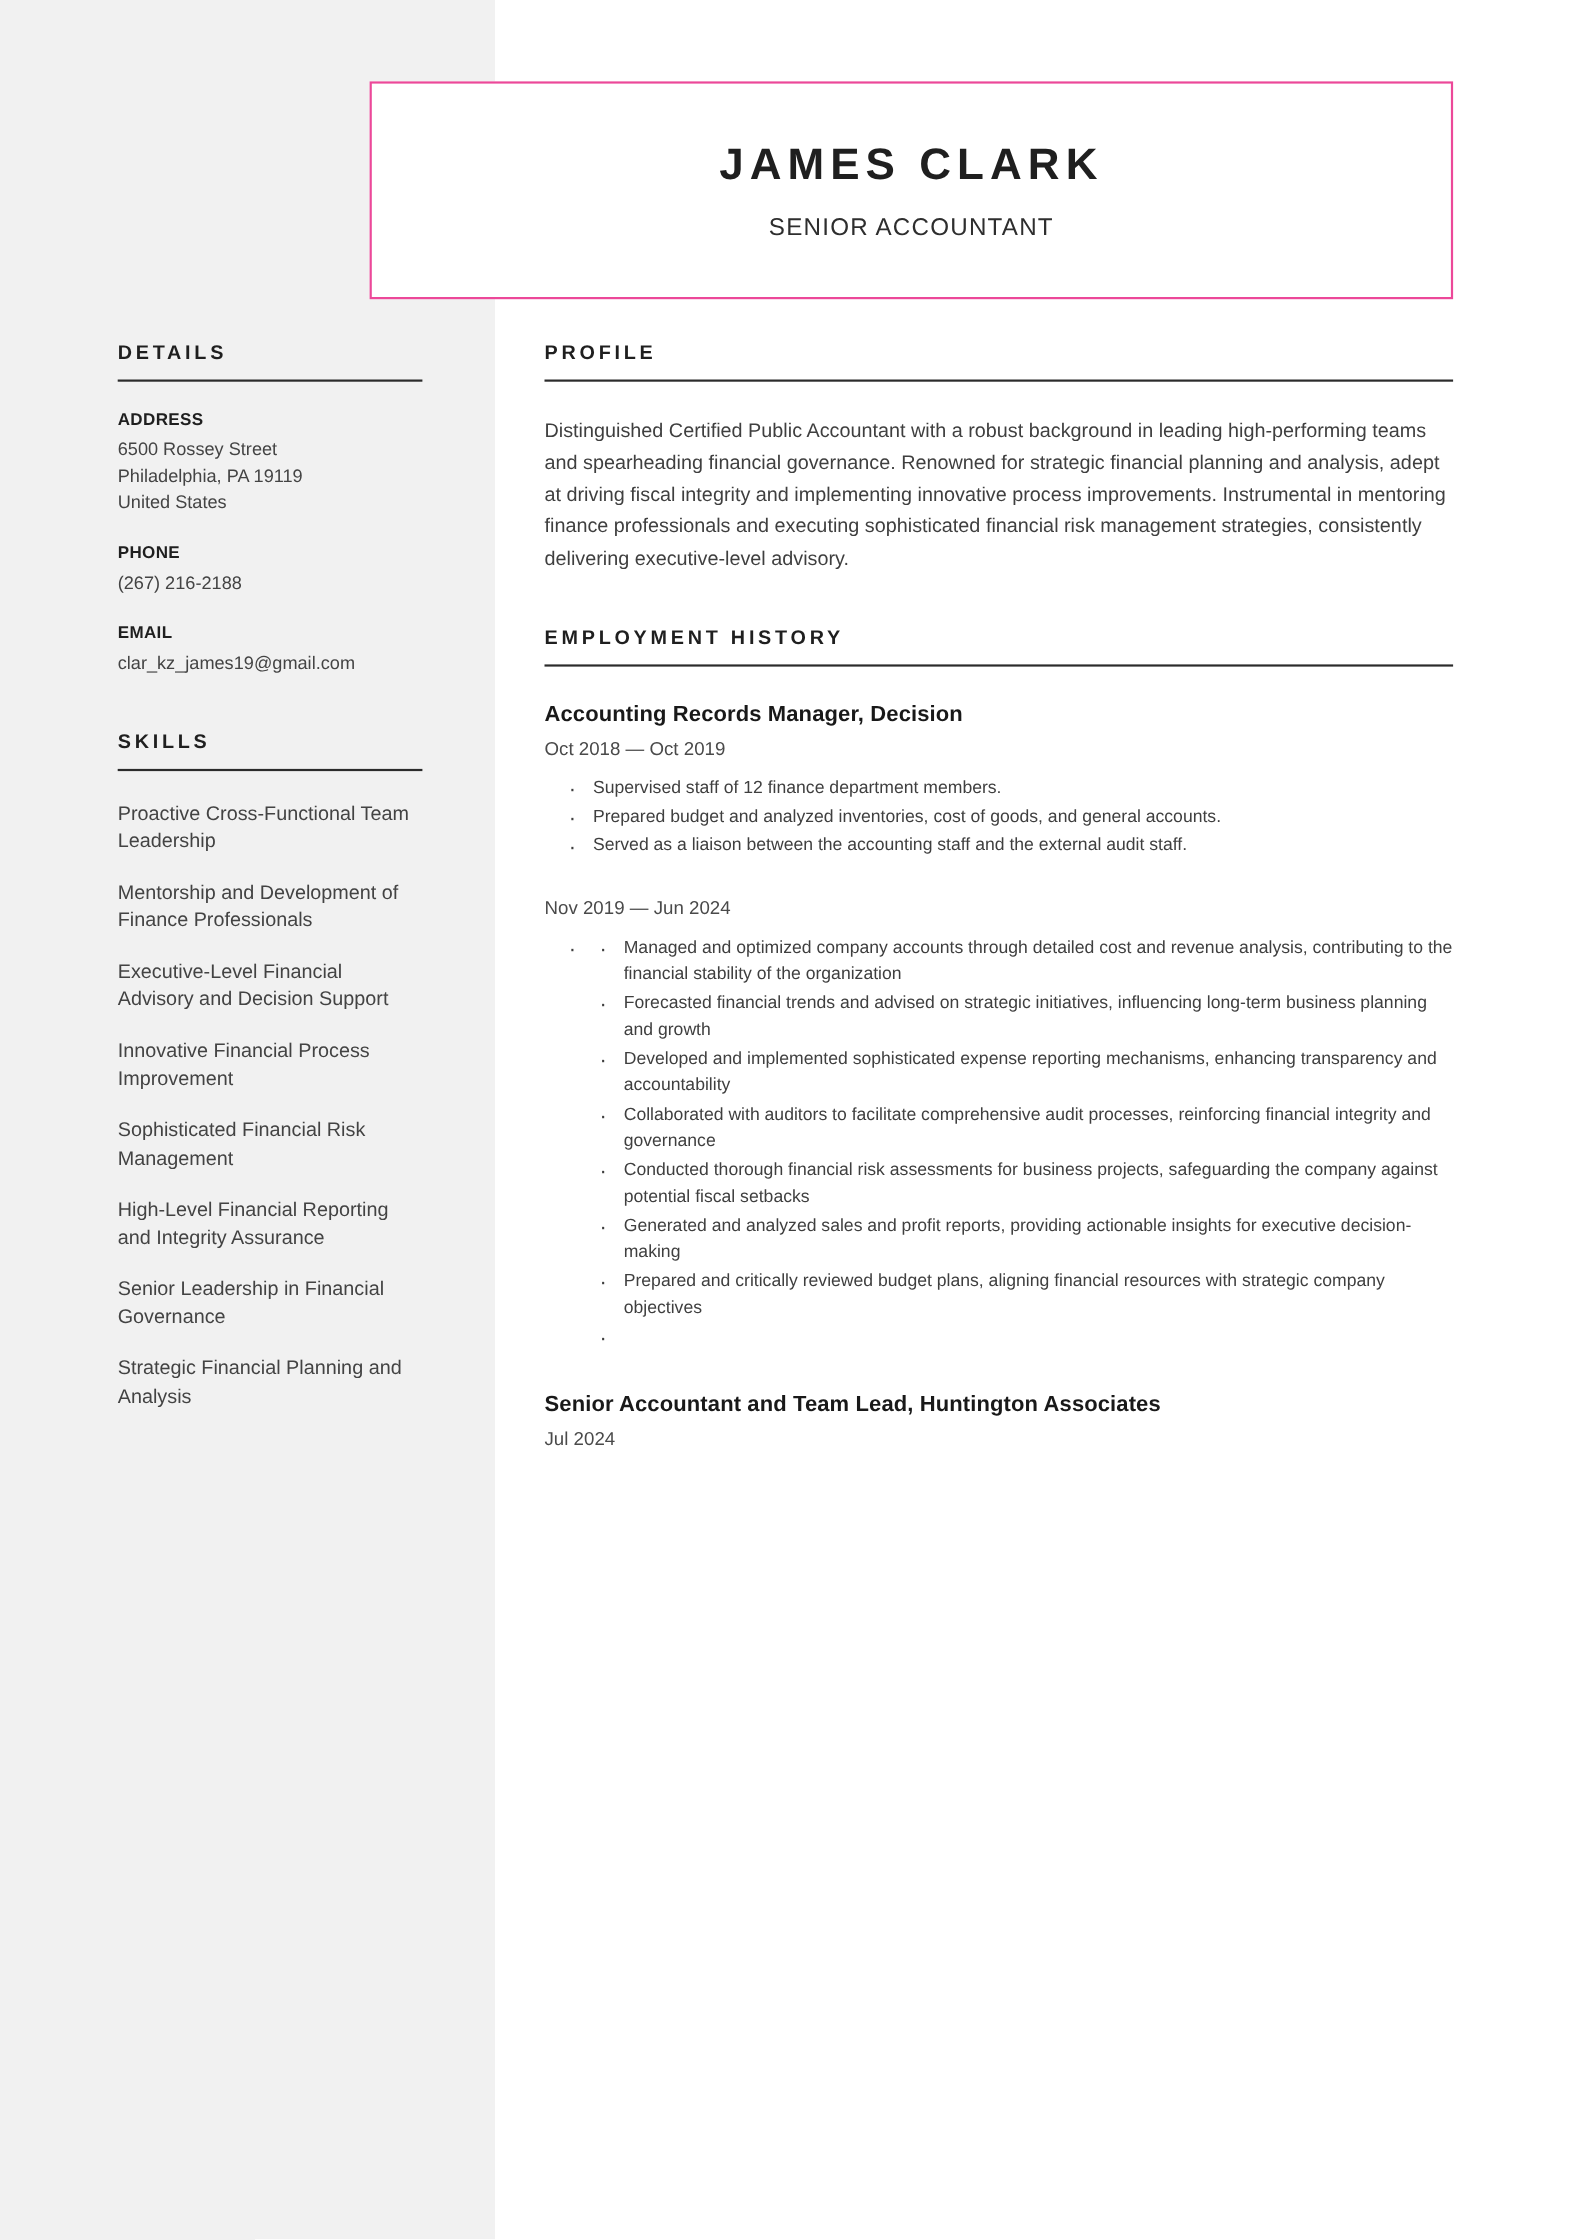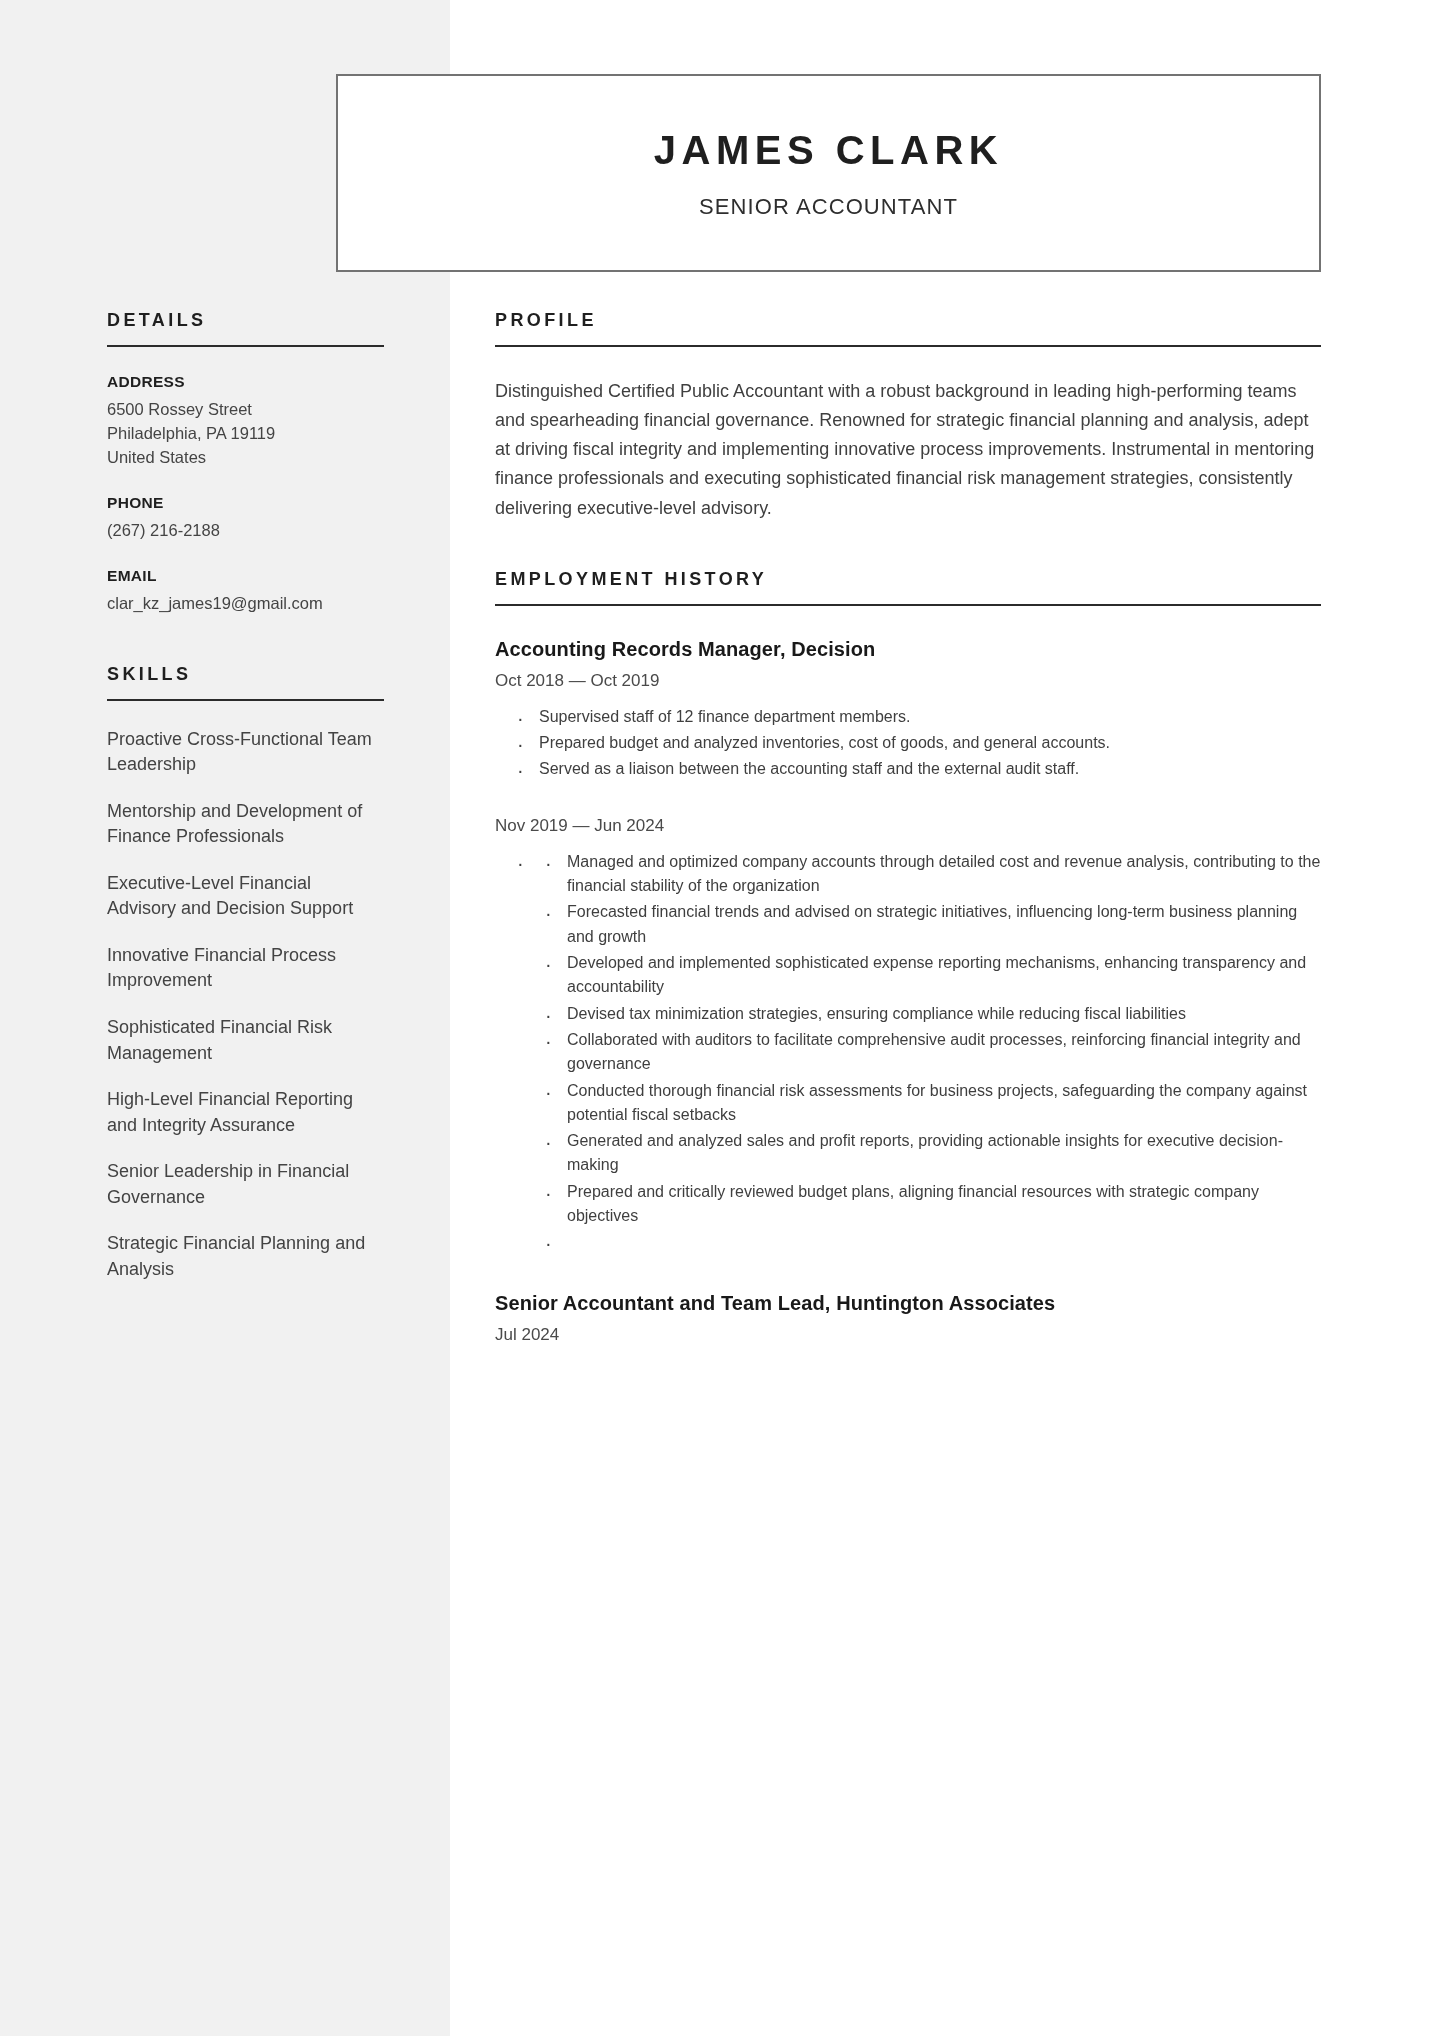--- a/index.html
+++ b/index.html
@@ -40,21 +40,21 @@
 
   
   .header-wrap {
     position: relative;
     padding-top: 74px;
     padding-left: 336px;
     padding-right: 119px;
   }
 
   .name-box {
-    border: 2px solid #737373;
+    border: 2px solid #ec4899;
     background: #ffffff;
     padding: 52px 40px 50px;
     text-align: center;
   }
 
   .name {
     font-size: 40px;
     font-weight: 700;
     letter-spacing: 5.5px;
     color: #1f1f1f;
@@ -285,21 +285,20 @@
                 </ul>
               </div>
               <div class="job">
                 <div class="job-dates">Nov 2019 — Jun 2024</div>
                 <ul class="bullets" style="list-style: none; margin-top: 14px;">
                   <li class="outer-marker" style="padding-left: 28px;">
                     <ul class="bullets nested">
                       <li>Managed and optimized company accounts through detailed cost and revenue analysis, contributing to the financial stability of the organization</li>
                       <li>Forecasted financial trends and advised on strategic initiatives, influencing long-term business planning and growth</li>
                       <li>Developed and implemented sophisticated expense reporting mechanisms, enhancing transparency and accountability</li>
-                      <li>Devised tax minimization strategies, ensuring compliance while reducing fiscal liabilities</li>
                       <li>Collaborated with auditors to facilitate comprehensive audit processes, reinforcing financial integrity and governance</li>
                       <li>Conducted thorough financial risk assessments for business projects, safeguarding the company against potential fiscal setbacks</li>
                       <li>Generated and analyzed sales and profit reports, providing actionable insights for executive decision-making</li>
                       <li>Prepared and critically reviewed budget plans, aligning financial resources with strategic company objectives</li>
                       <li class="empty-bullet"></li>
                     </ul>
                   </li>
                 </ul>
               </div>
               <div class="job">

